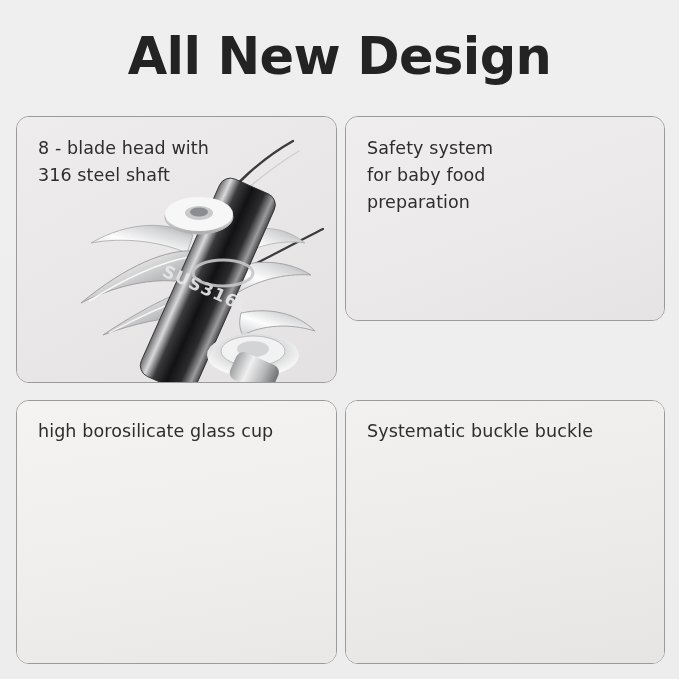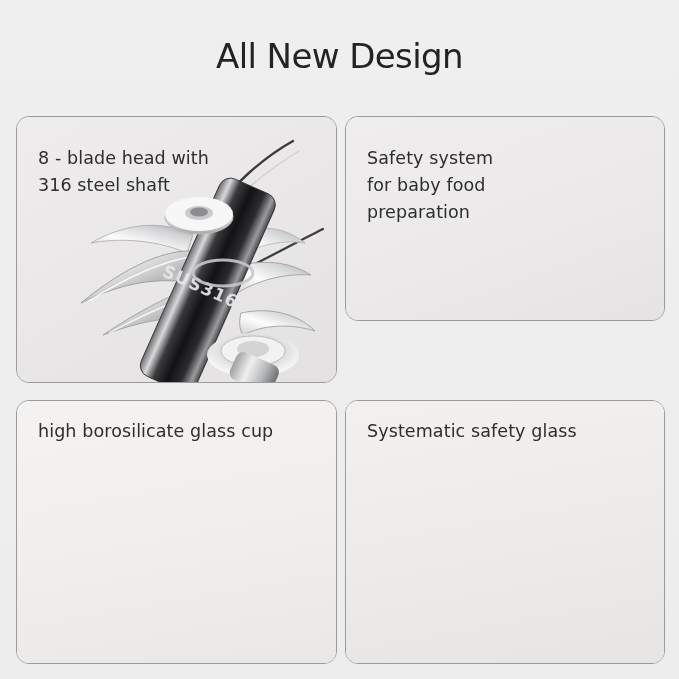--- a/index.html
+++ b/index.html
@@ -26,22 +26,22 @@
     position: absolute;
     top: 0;
     left: 0;
     width: 679px;
     height: 112px;
     display: flex;
     align-items: center;
     justify-content: center;
   }
   .title {
-    font-size: 34px;
-    font-weight: normal;
+    font-size: 51px;
+    font-weight: bold;
     color: #232323;
     letter-spacing: -0.6px;
     font-family: "DejaVu Sans", "Liberation Sans", sans-serif;
     white-space: nowrap;
   }
 
   
   .grid {
     position: absolute;
     top: 116px;
@@ -58,21 +58,21 @@
     box-sizing: border-box;
   }
   .card-tl { left: 0px;   top: 0px;   width: 321px; height: 267px; }
   .card-tr { left: 329px; top: 0px;   width: 320px; height: 205px; }
   .card-bl { left: 0px;   top: 284px; width: 321px; height: 264px; }
   .card-br { left: 329px; top: 284px; width: 320px; height: 264px; }
 
   .card-label {
     position: absolute;
     left: 21px;
-    top: 28px;
+    top: 18px;
     font-size: 17.5px;
     line-height: 27px;
     color: #2d2d2d;
     font-weight: normal;
     z-index: 6;
     white-space: pre-line;
     letter-spacing: 0.1px;
   }
   .card-br .card-label, .card-bl .card-label { top: 17px; }
 
@@ -494,17 +494,17 @@
               <line x1="262" y1="24" x2="263" y2="52"></line>
               <line x1="270" y1="22" x2="272" y2="48"></line>
             </g>
             <path d="M250 64 C 250 86, 246 104, 240 116 L 272 116 C 268 100, 266 82, 266 64 Z" fill="#f3f5f6" opacity="0.92"></path>
           </g>
 
           <path d="M40 186 C 90 214, 180 222, 260 204 C 300 194, 316 182, 322 172
                    L 322 264 L 40 264 Z" fill="#fdfaf4" opacity="0.45"></path>
         </svg>
       </div>
-      <div class="card-label">Systematic safety glass</div>
+      <div class="card-label">Systematic buckle buckle</div>
     </div>
 
   </div>
 </div>
 
 </body></html>

